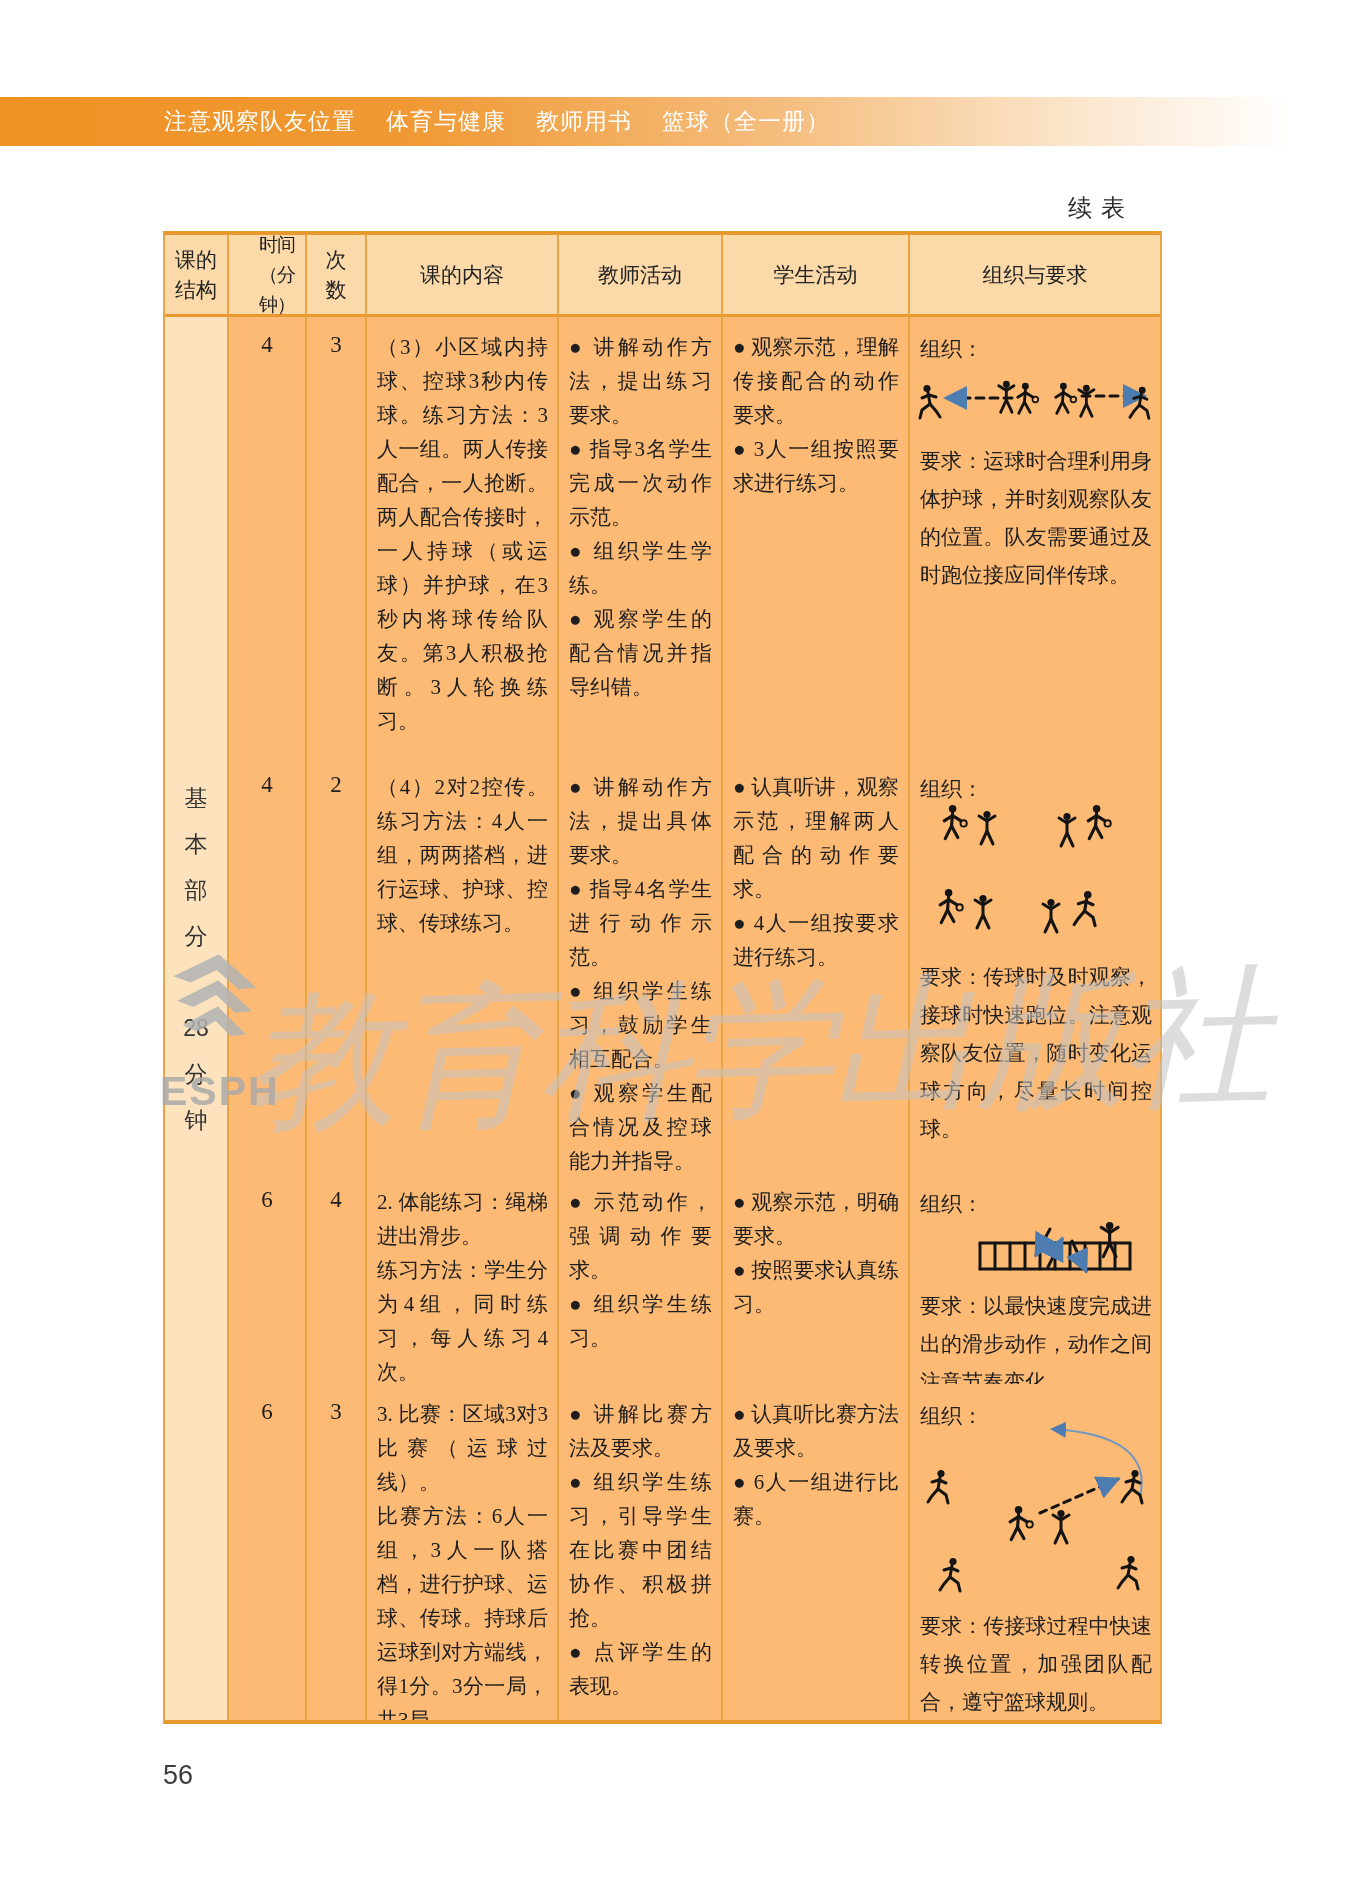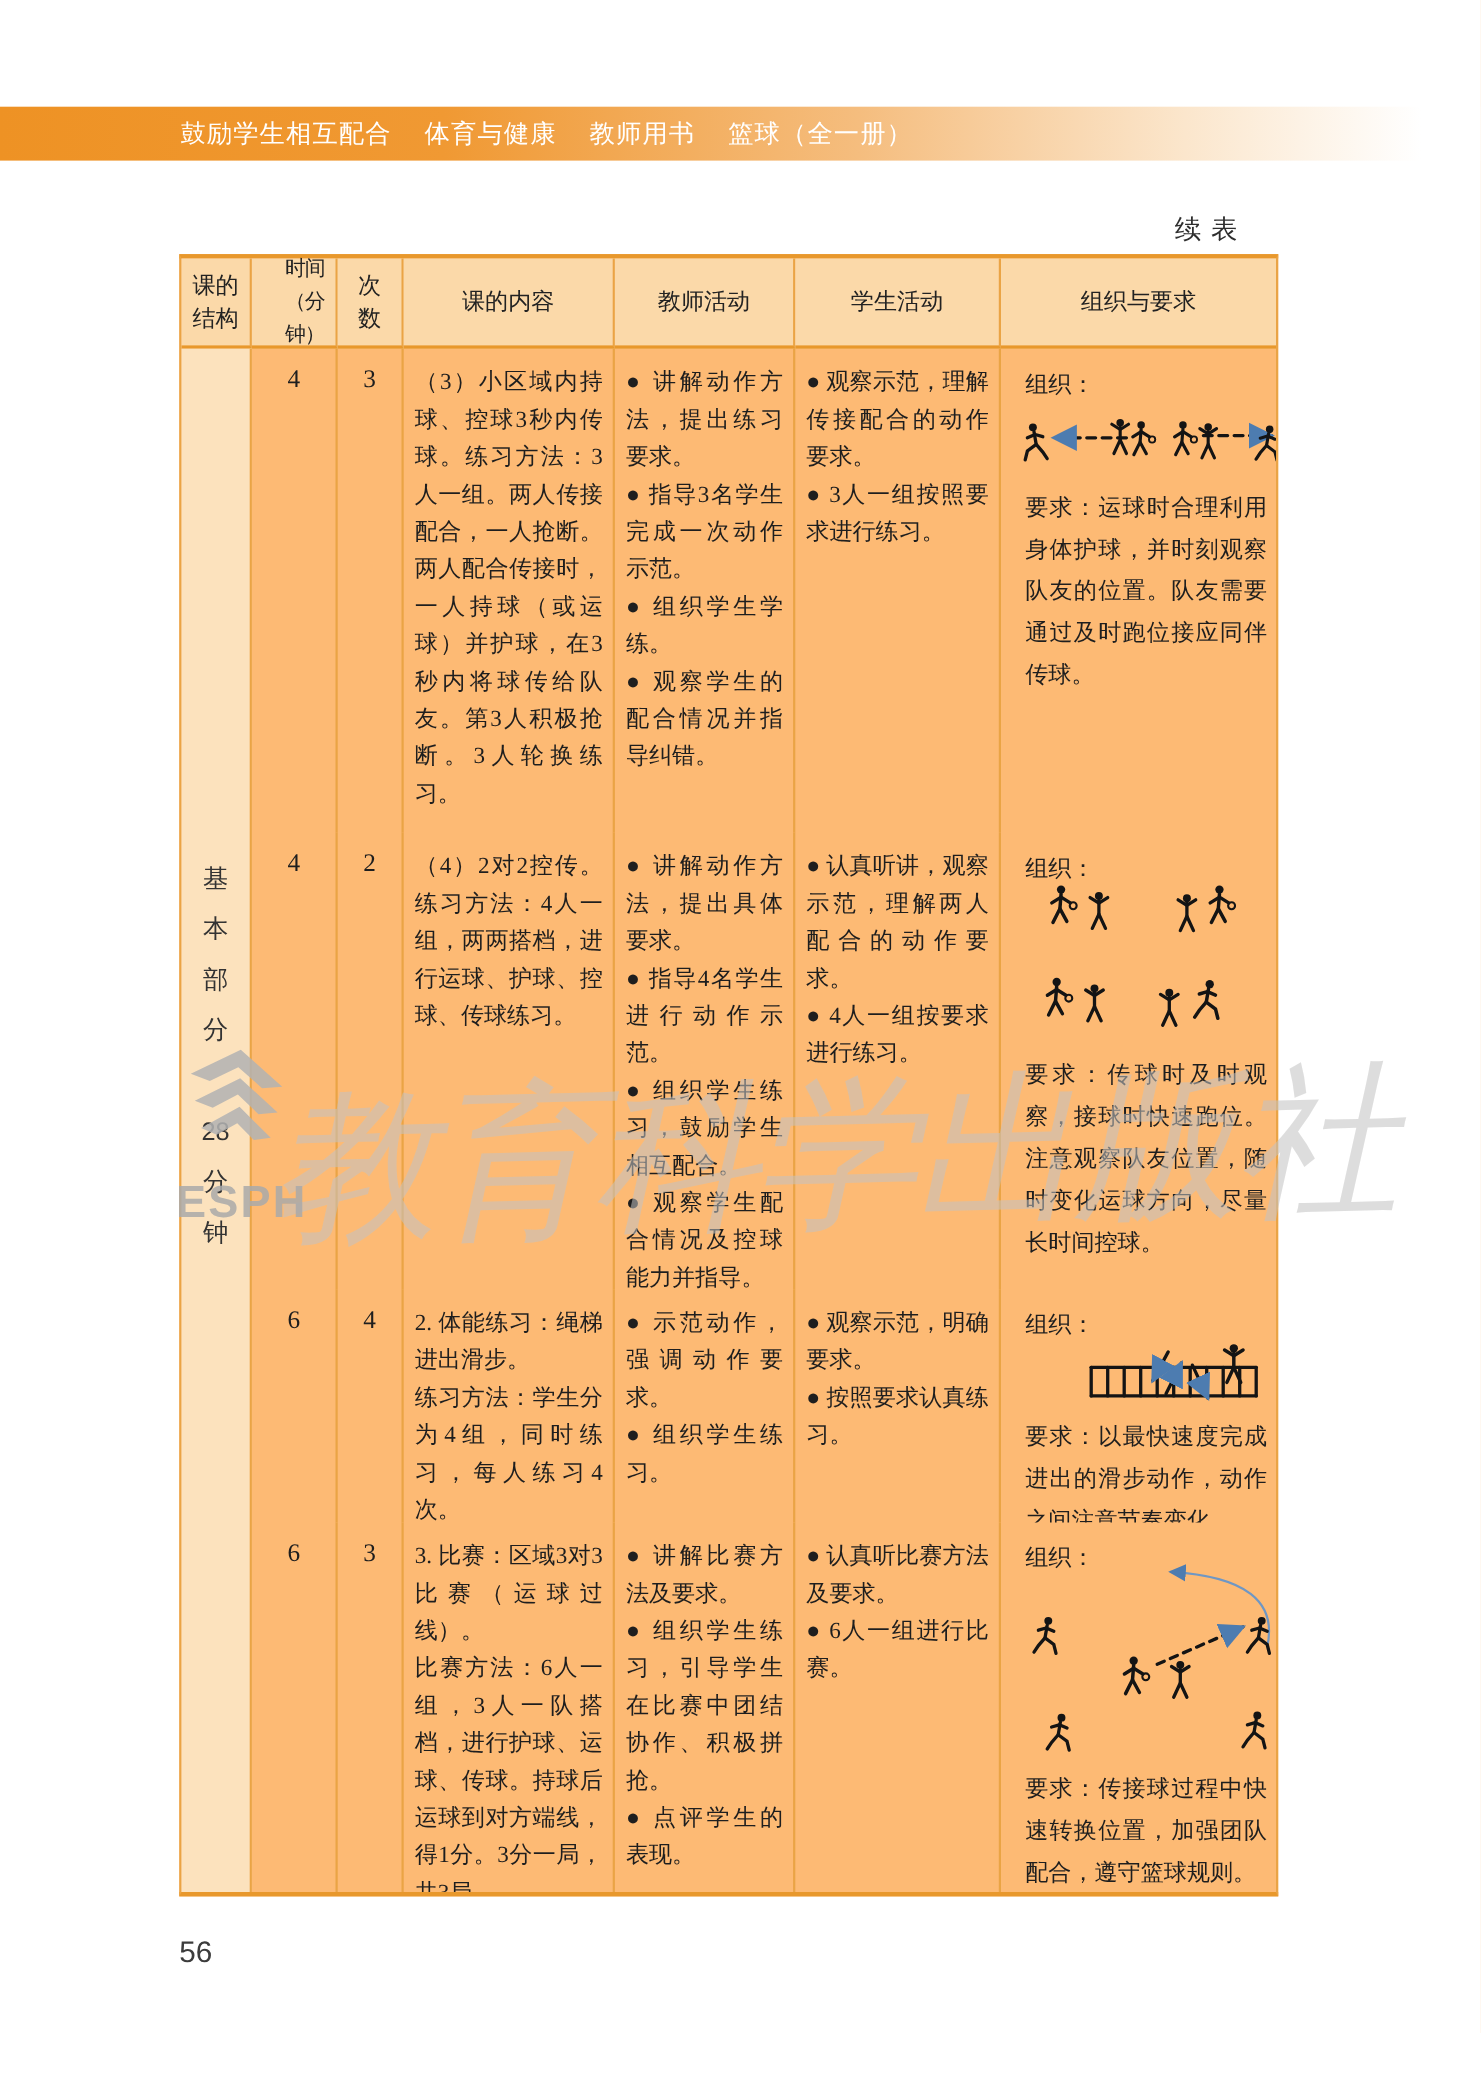--- a/index.html
+++ b/index.html
@@ -34,21 +34,21 @@
   .structure-cell{grid-column:1;grid-row:2/6;background:#fce2bd;border-right:2px solid #eaa445;
     display:flex;align-items:center;justify-content:center;}
   .structure-text{white-space:pre-line;text-align:center;font-size:23px;line-height:46px;
     color:#333;margin-top:-120px;}
   .td{border-right:2px solid #eaa445;padding:13px 9px 0 10px;overflow:hidden;
     font-family:"Liberation Serif",serif;font-size:21px;line-height:34px;color:#1e1e1e;
     text-align:justify;text-justify:inter-character;}
   .td.last{border-right:none;}
   .td.num{text-align:center;padding:11px 0 0 0;font-size:23px;}
   .td p{margin:0;}
-  .org{line-height:38px;padding-right:8px;margin-left:12px;}
+  .org{line-height:38px;padding-right:8px;}
   .org .fig{display:block;}
   .fig1{margin:4px 0 10px -4px;}
   .fig2{margin:-6px 0 6px 14px;}
   .fig3{margin:-4px 0 4px 58px;}
   .fig4{margin:-18px 0 2px 2px;}
 
   
   .wm-callig{position:absolute;left:248px;top:952px;width:920px;height:340px;
     font-family:"DejaVu Serif",serif;font-style:italic;font-size:150px;letter-spacing:-4px;
     color:#c3c3c3;opacity:.55;white-space:nowrap;pointer-events:none;transform:rotate(-1.5deg);
@@ -90,21 +90,21 @@
         <circle cx="22.5" cy="18.5" r="3" fill="none" stroke="#141414" stroke-width="1.8"></circle>
       </g>
       <marker id="arrB" markerWidth="9" markerHeight="9" refX="7" refY="4" orient="auto">
         <path d="M0,0 L8,4 L0,8 z" fill="#4d7cb0"></path>
       </marker>
     </defs>
   </svg>
 
   <div class="header-bar">
     <span class="header-pad"></span>
-    <span class="hseg">鼓励学生相互配合</span>
+    <span class="hseg">注意观察队友位置</span>
     <span class="hseg">体育与健康</span>
     <span class="hseg">教师用书</span>
     <span class="hbold">篮球（全一册）</span>
   </div>
 
   <div class="continued">续表</div>
 
   <div class="sheet-table">
 
     <div class="th" style="grid-area:1/1">课的

